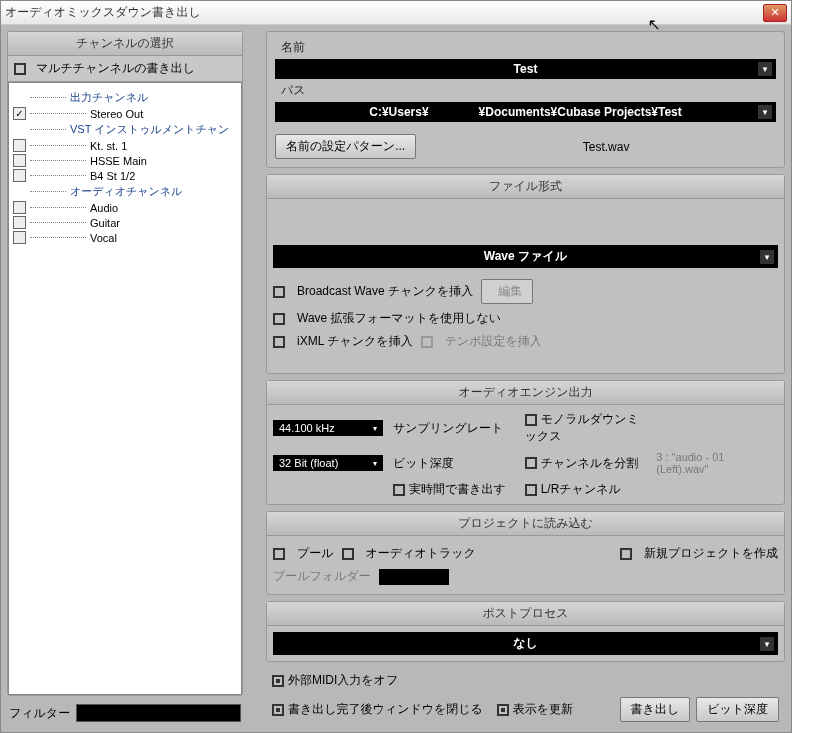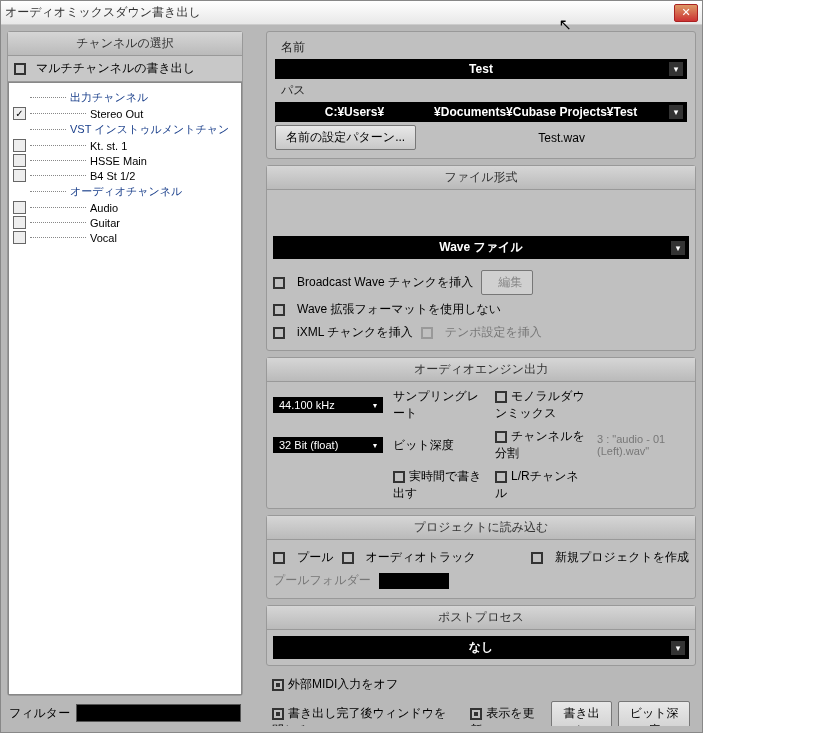--- a/index.html
+++ b/index.html
@@ -1,17 +1,17 @@
 <!DOCTYPE html>
 <html><head>
 <meta charset="utf-8">
 <style>
 * { box-sizing: border-box; margin: 0; padding: 0; }
 body { font-family: "MS PGothic", "Meiryo", sans-serif; font-size: 12px; background: #fff; }
-.window { width: 703px; height: 733px; border: 1px solid #888; background: #b91c1c; position: relative; }
+.window { width: 792px; height: 733px; border: 1px solid #888; background: #b91c1c; position: relative; }
 .titlebar { height: 24px; background: linear-gradient(#fff,#e8e8e8); border-bottom: 1px solid #ccc; display: flex; align-items: center; padding: 0 4px; }
 .titlebar-text { flex: 1; font-size: 12px; color: #333; }
 .close-btn { width: 24px; height: 18px; background: linear-gradient(#d96,#c33); color: #fff; display: flex; align-items: center; justify-content: center; font-size: 11px; border: 1px solid #a22; border-radius: 2px; cursor: pointer; }
 .cursor { position: absolute; top: 14px; right: 130px; font-size: 16px; pointer-events: none; }
 .body { display: flex; height: calc(100% - 24px); background: #b8b8b8; padding: 6px; gap: 23px; }
 .left-panel { width: 236px; display: flex; flex-direction: column; gap: 4px; }
 .right-panel { flex: 1; display: flex; flex-direction: column; gap: 6px; overflow: hidden; }
 .section { background: #c0c0c0; border: 1px solid #999; border-radius: 3px; }
 .section-head { background: linear-gradient(#d6d6d6,#bababa); text-align: center; padding: 3px 0; color: #333; border-bottom: 1px solid #999; }
 .section-body { padding: 6px; }
@@ -37,21 +37,21 @@
 .black-select { background:#000; color:#fff; padding:2px 6px; min-width:90px; display:flex; align-items:center; justify-content:space-between; font-size:11px; position:relative; }
 .black-select .arr { font-size:8px; }
 .engine-grid { display:grid; grid-template-columns: 110px 1fr 1fr 1fr; gap:6px 10px; align-items:center; }
 .muted { color:#777; }
 .bottom-bar { display:flex; align-items:center; gap:14px; padding:4px 6px; }
 .btn-row { margin-left:auto; display:flex; gap:6px; }
 .path-redact { display:inline-block; width:50px; height:13px; background:#000; vertical-align:middle; }
 .pool-folder-redact { display:inline-block; width:70px; height:16px; background:#000; vertical-align:middle; }
 .section.fill { flex:1; display:flex; flex-direction:column; }
 .file-loc .section-body { padding:4px 8px 8px; }
-.pattern-row { display:flex; align-items:center; gap:20px; margin-top:3px; }
+.pattern-row { display:flex; align-items:center; gap:20px; margin-top:12px; }
 </style>
 </head>
 <body>
 
 <div class="window">
   <div class="titlebar">
     <span class="titlebar-text">オーディオミックスダウン書き出し</span>
     <div class="close-btn">✕</div>
   </div>
   <span class="cursor">↖</span>

